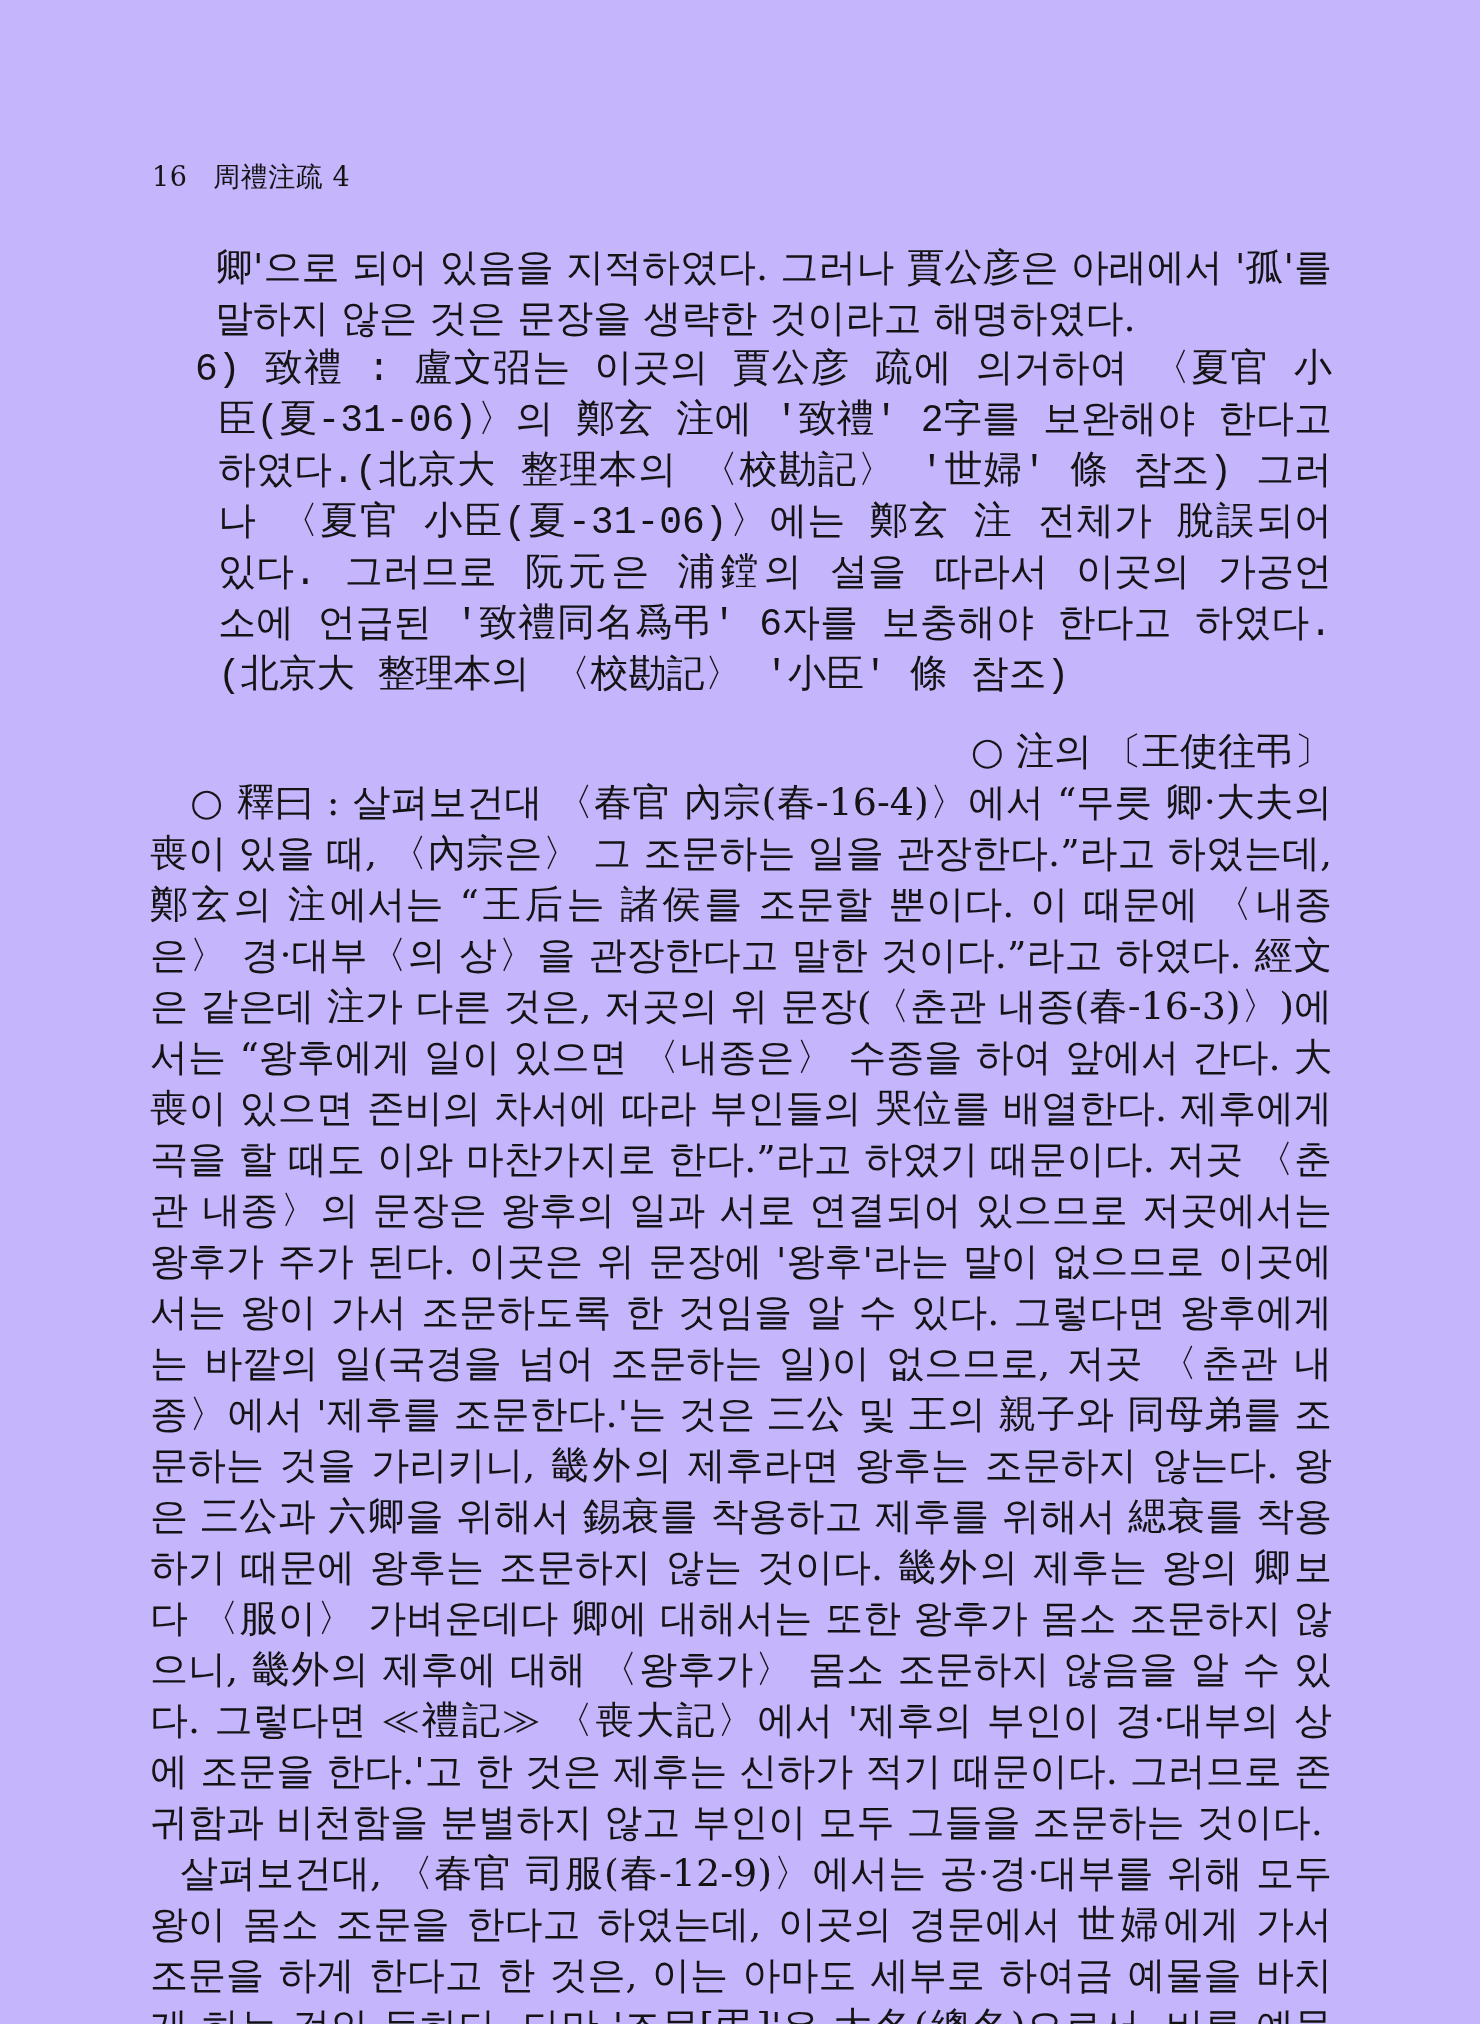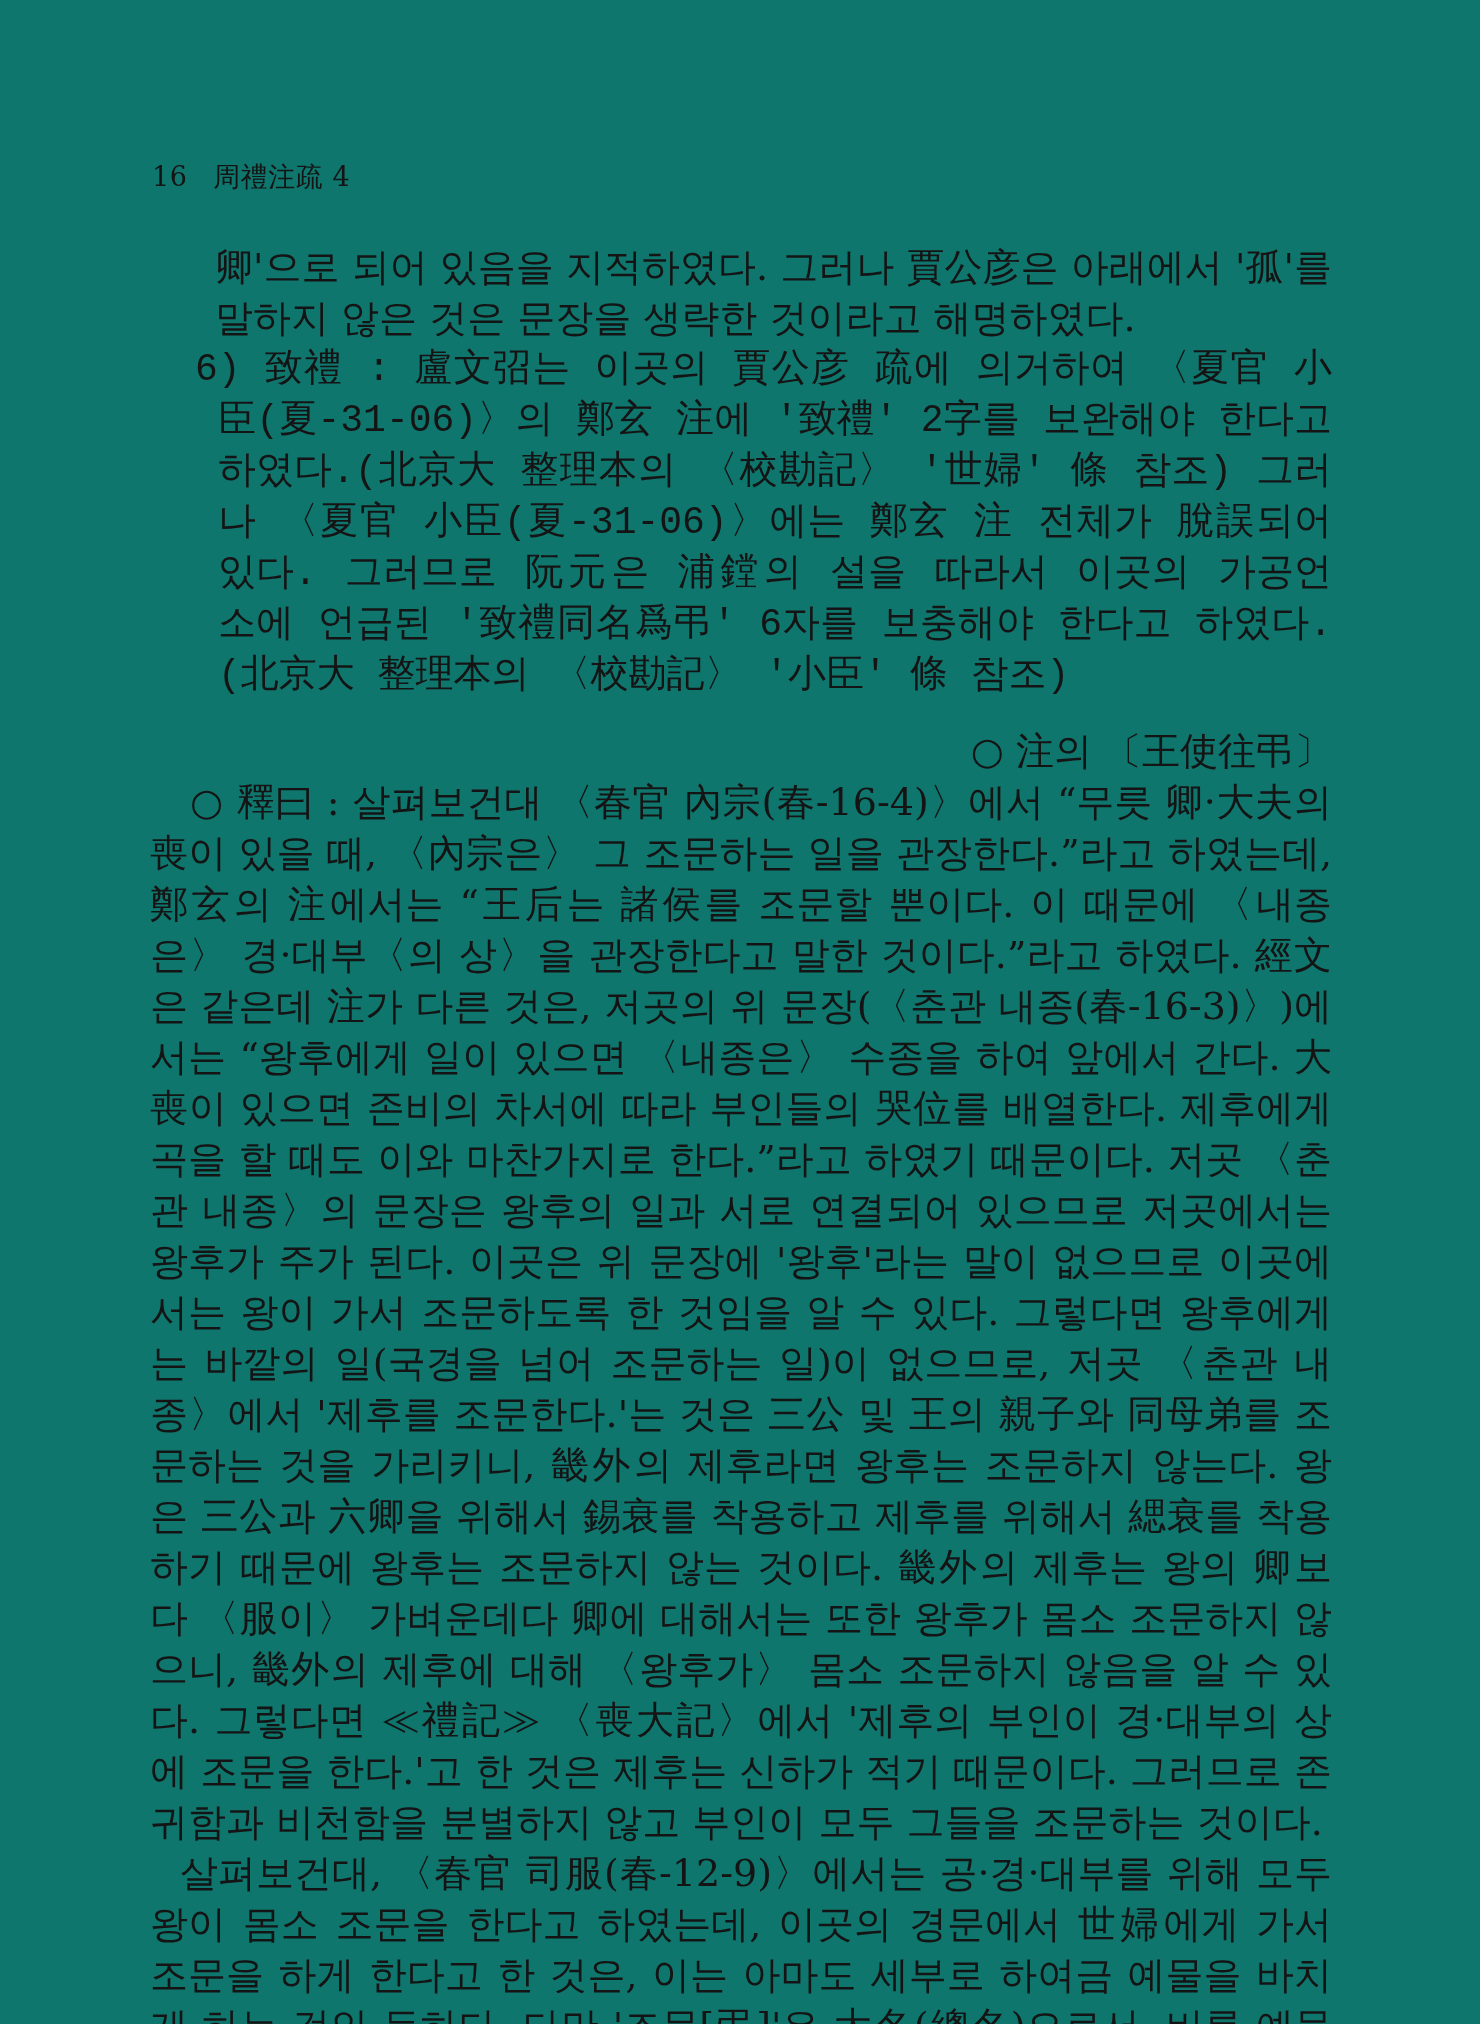--- a/index.html
+++ b/index.html
@@ -5,21 +5,21 @@
   html, body {
     margin: 0;
     padding: 0;
     background: #e8e8e8;
   }
   .page {
     position: relative;
     width: 1480px;
     height: 2024px;
     margin: 0 auto;
-    background: #0f766e;
+    background: #c4b5fd;
     color: #141414;
     font-family: "DejaVu Serif", "Liberation Serif", serif;
     overflow: hidden;
   }
   .running-header {
     position: absolute;
     top: 160px;
     left: 152px;
     font-size: 27px;
     line-height: 34px;

